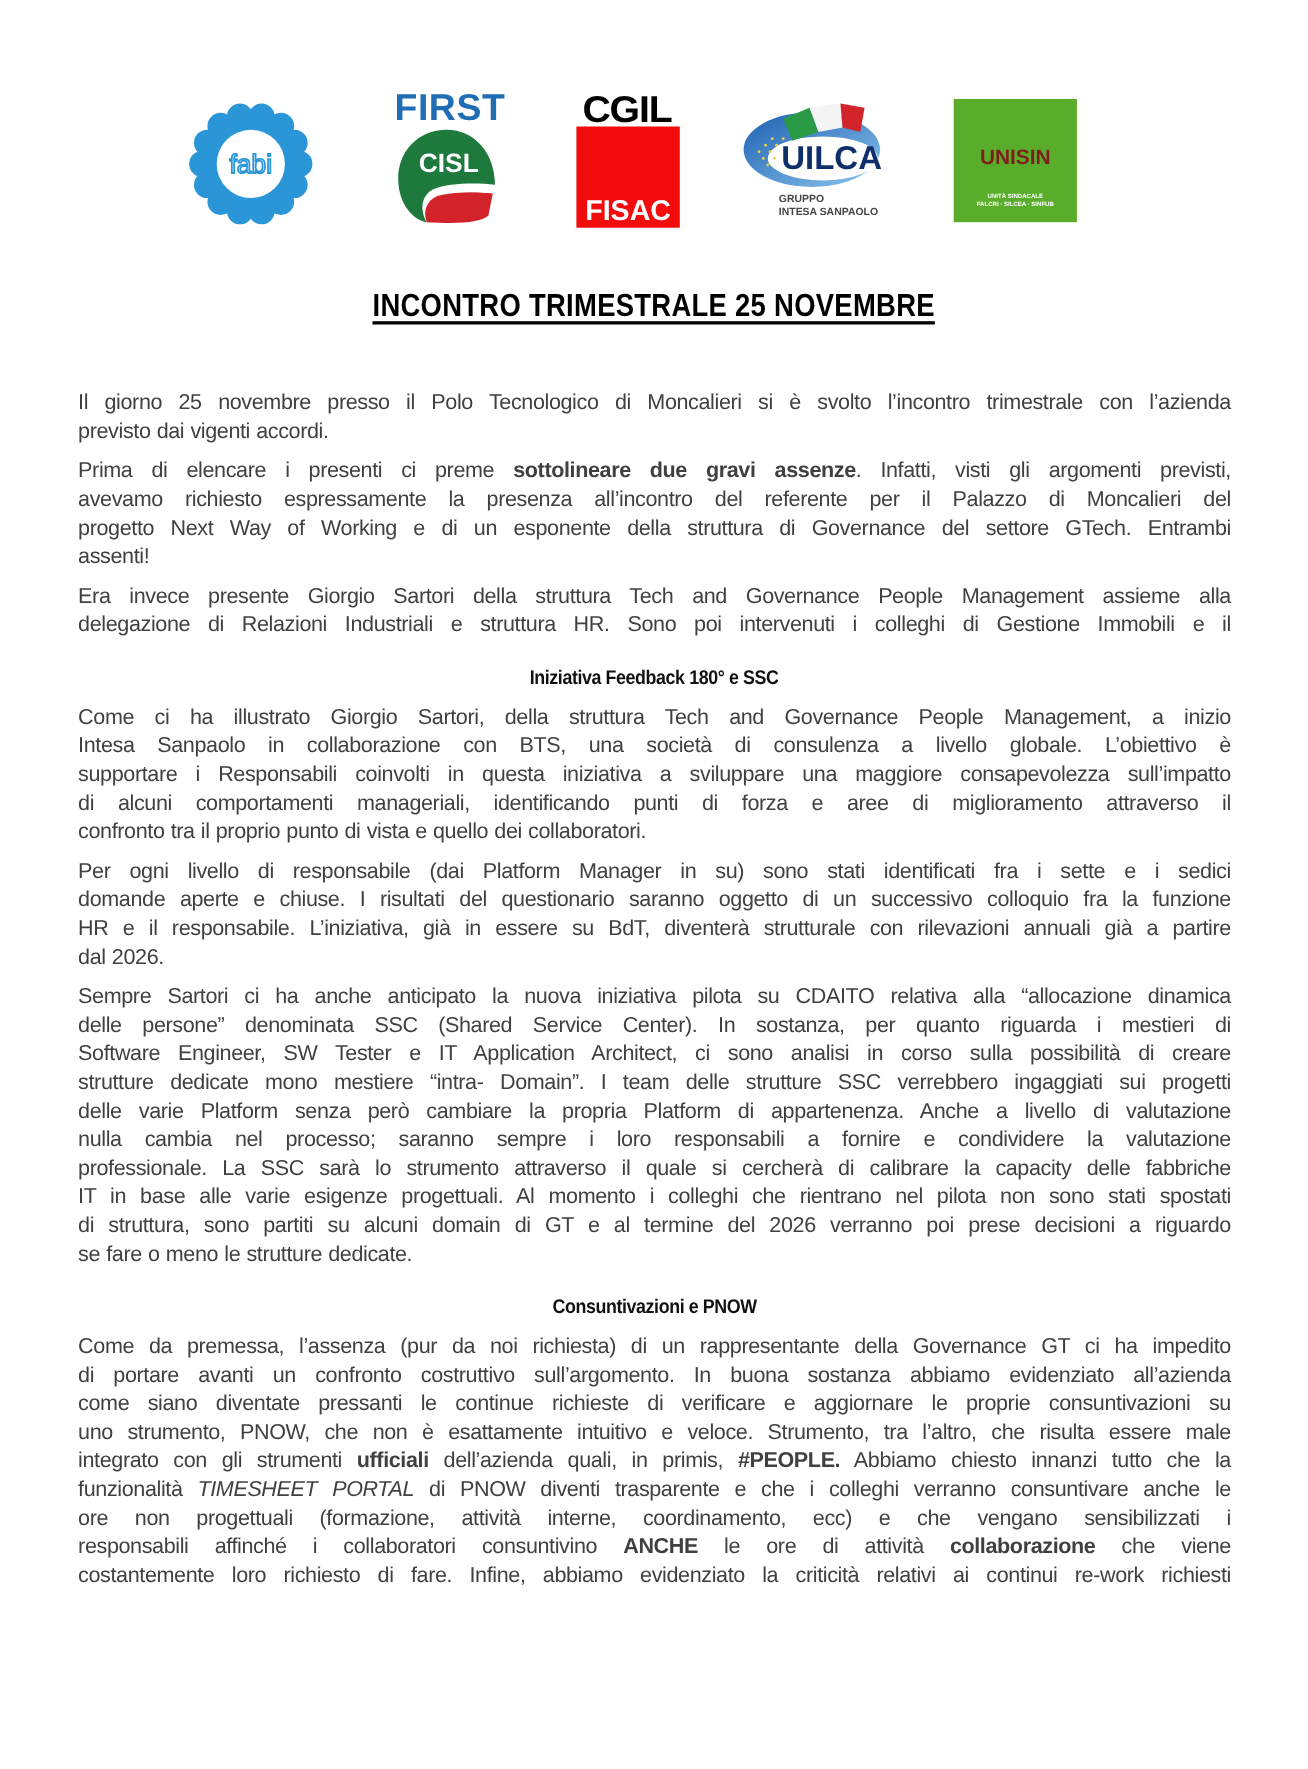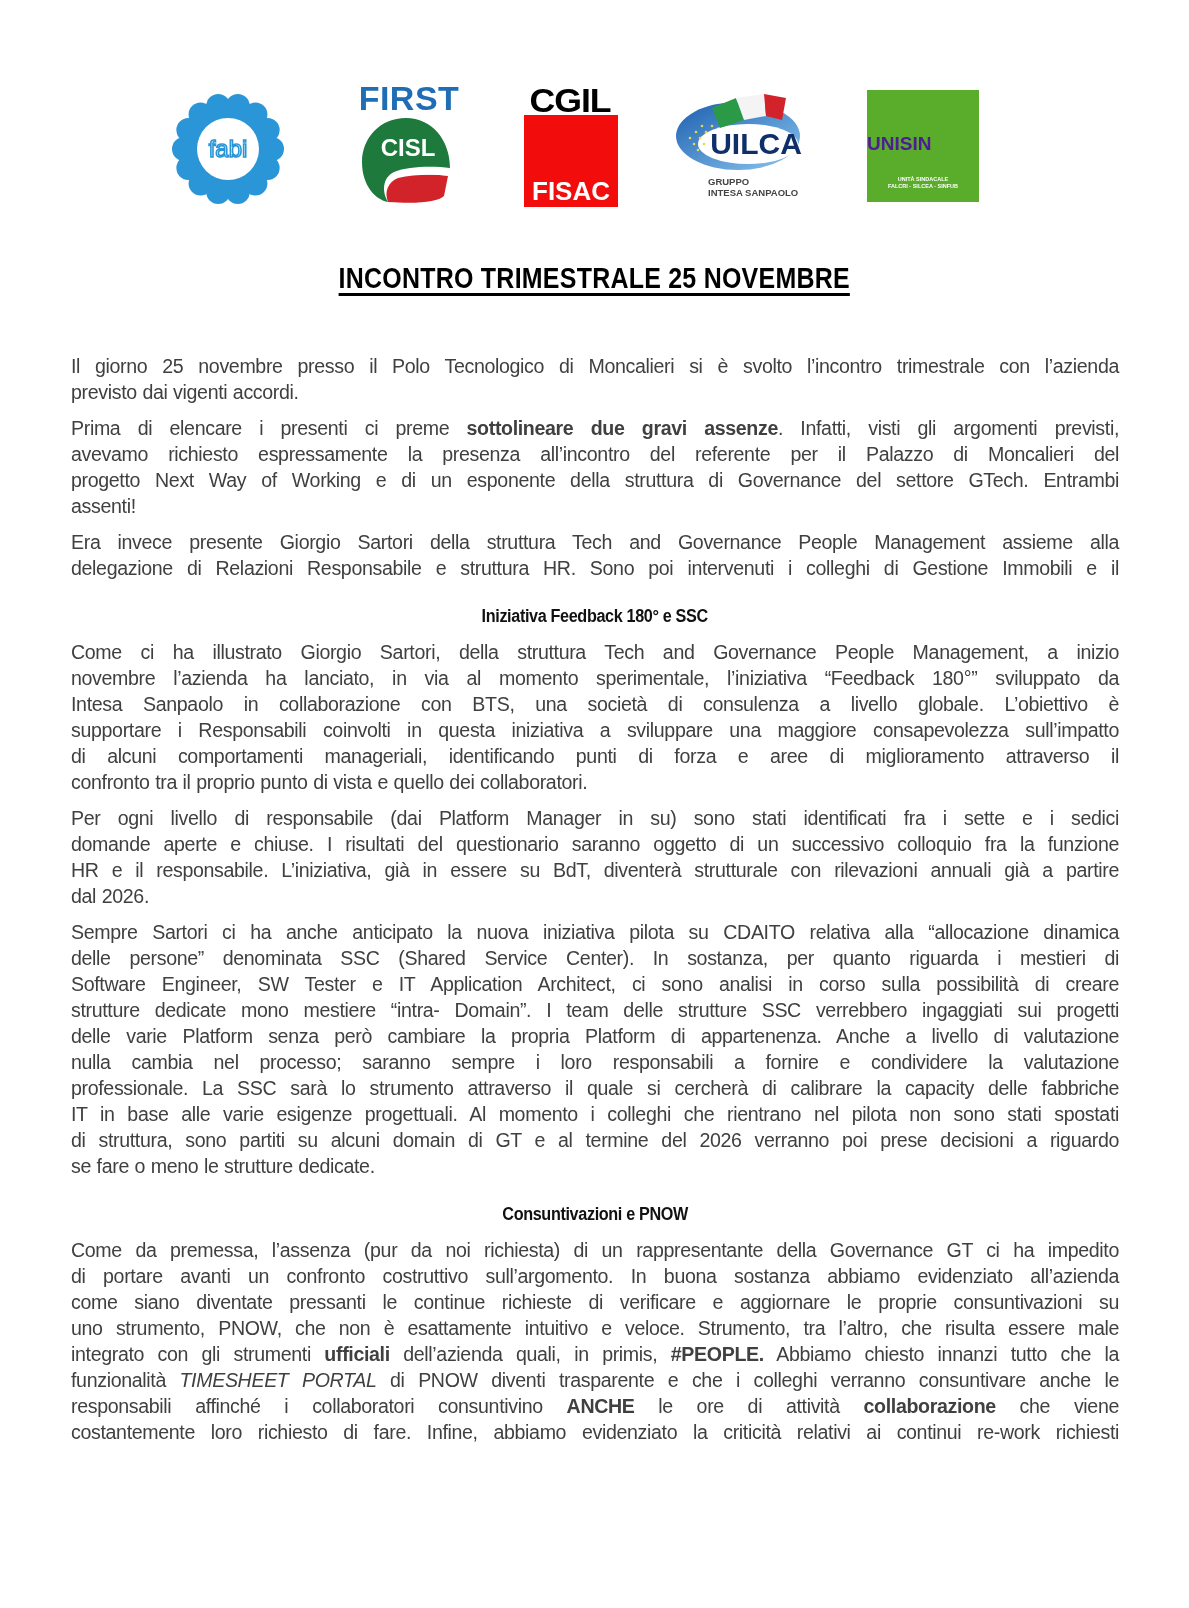--- a/index.html
+++ b/index.html
@@ -20,22 +20,22 @@
       transform: scaleX(1.05); }
     .fisac-box { position:absolute; left:4px; top:33px; width:94px; height:92px; background:#f20c0c; }
     .fisac-word { position:absolute; left:0; bottom:2px; width:94px; text-align:center;
       font-family:"Liberation Sans", sans-serif; font-weight:900; font-size:26px; color:#fff; line-height:28px; }
     
     #uilca { left: 672px; top: 86px; width: 140px; height: 120px; }
     .uilca-sub { position:absolute; left:36px; top:90px; font-family:"Liberation Sans", sans-serif;
       font-weight:bold; font-size:9.5px; line-height:11px; color:#444; }
     
     #unisin { left: 867px; top: 90px; width: 112px; height: 112px; background:#5aad2a; }
-    .unisin-word { position:absolute; left:0; top:43px; width:112px; text-align:left;
-      font-family:"Liberation Sans", sans-serif; font-weight:900; font-size:19px; color:#4c1d95; }
+    .unisin-word { position:absolute; left:0; top:43px; width:112px; text-align:center;
+      font-family:"Liberation Sans", sans-serif; font-weight:900; font-size:19px; color:#7f1d1d; }
     .unisin-sub { position:absolute; left:0; top:86px; width:112px; text-align:center;
       font-family:"Liberation Sans", sans-serif; font-weight:bold; font-size:5.5px; line-height:7px; color:#fff; }
 
     .title { position:absolute; top: 262px; left:0; width:1189px; text-align:center; }
     .title span { font-family:"Liberation Sans", sans-serif; font-weight:bold; font-size:29px; color:#000;
       text-decoration: underline; text-decoration-thickness: 3px; text-underline-offset: 5px;
       display:inline-block; transform: scaleX(0.86); letter-spacing: 0.3px; }
 
     .body { position:absolute; left: 71px; top: 353px; width: 1048px; }
     p { margin: 0 0 10px 0; font-family:"Liberation Sans Narrow","Liberation Sans", sans-serif;
@@ -151,28 +151,27 @@
 
   <p>
     <span class="line" style="display: block;"><span>Prima di elencare i presenti ci preme </span><b>sottolineare due gravi assenze</b><span>. Infatti, visti gli argomenti previsti,</span></span>
     <span class="line" style="display: block;">avevamo richiesto espressamente la presenza all’incontro del referente per il Palazzo di Moncalieri del</span>
     <span class="line" style="display: block;">progetto Next Way of Working e di un esponente della struttura di Governance del settore GTech. Entrambi</span>
     <span class="line last" style="display: block;">assenti!</span>
   </p>
 
   <p>
     <span class="line" style="display: block;">Era invece presente Giorgio Sartori della struttura Tech and Governance People Management assieme alla</span>
-    <span class="line" style="display: block;">delegazione di Relazioni Responsabile e struttura HR. Sono poi intervenuti i colleghi di Gestione Immobili e il</span>
+    <span class="line" style="display: block;">delegazione di Relazioni Industriali e struttura HR. Sono poi intervenuti i colleghi di Gestione Immobili e il</span>
   </p>
 
   <div class="h2"><span>Iniziativa Feedback 180° e SSC</span></div>
 
   <p>
     <span class="line" style="display: block;">Come ci ha illustrato Giorgio Sartori, della struttura Tech and Governance People Management, a inizio</span>
-    <span class="line" style="display: block;">novembre l’azienda ha lanciato, in via al momento sperimentale, l’iniziativa “Feedback 180°” sviluppato da</span>
     <span class="line" style="display: block;">Intesa Sanpaolo in collaborazione con BTS, una società di consulenza a livello globale. L’obiettivo è</span>
     <span class="line" style="display: block;">supportare i Responsabili coinvolti in questa iniziativa a sviluppare una maggiore consapevolezza sull’impatto</span>
     <span class="line" style="display: block;">di alcuni comportamenti manageriali, identificando punti di forza e aree di miglioramento attraverso il</span>
     <span class="line last" style="display: block;">confronto tra il proprio punto di vista e quello dei collaboratori.</span>
   </p>
 
   <p>
     <span class="line" style="display: block;">Per ogni livello di responsabile (dai Platform Manager in su) sono stati identificati fra i sette e i sedici</span>
     <span class="line" style="display: block;">domande aperte e chiuse. I risultati del questionario saranno oggetto di un successivo colloquio fra la funzione</span>
     <span class="line" style="display: block;">HR e il responsabile. L’iniziativa, già in essere su BdT, diventerà strutturale con rilevazioni annuali già a partire</span>
@@ -194,16 +193,17 @@
 
   <div class="h2"><span>Consuntivazioni e PNOW</span></div>
 
   <p>
     <span class="line" style="display: block;">Come da premessa, l’assenza (pur da noi richiesta) di un rappresentante della Governance GT ci ha impedito</span>
     <span class="line" style="display: block;">di portare avanti un confronto costruttivo sull’argomento. In buona sostanza abbiamo evidenziato all’azienda</span>
     <span class="line" style="display: block;">come siano diventate pressanti le continue richieste di verificare e aggiornare le proprie consuntivazioni su</span>
     <span class="line" style="display: block;">uno strumento, PNOW, che non è esattamente intuitivo e veloce. Strumento, tra l’altro, che risulta essere male</span>
     <span class="line" style="display: block;"><span>integrato con gli strumenti </span><b>ufficiali</b><span> dell’azienda quali, in primis, </span><b>#PEOPLE.</b><span> Abbiamo chiesto innanzi tutto che la</span></span>
     <span class="line" style="display: block;"><span>funzionalità </span><i>TIMESHEET PORTAL</i><span> di PNOW diventi trasparente e che i colleghi verranno consuntivare anche le</span></span>
+    <span class="line" style="display: block;">ore non progettuali (formazione, attività interne, coordinamento, ecc) e che vengano sensibilizzati i</span>
     <span class="line" style="display: block;"><span>responsabili affinché i collaboratori consuntivino </span><b>ANCHE</b><span> le ore di attività </span><b>collaborazione</b><span> che viene</span></span>
     <span class="line" style="display: block;">costantemente loro richiesto di fare. Infine, abbiamo evidenziato la criticità relativi ai continui re-work richiesti</span>
   </p>
 </div>
 
 </body></html>

